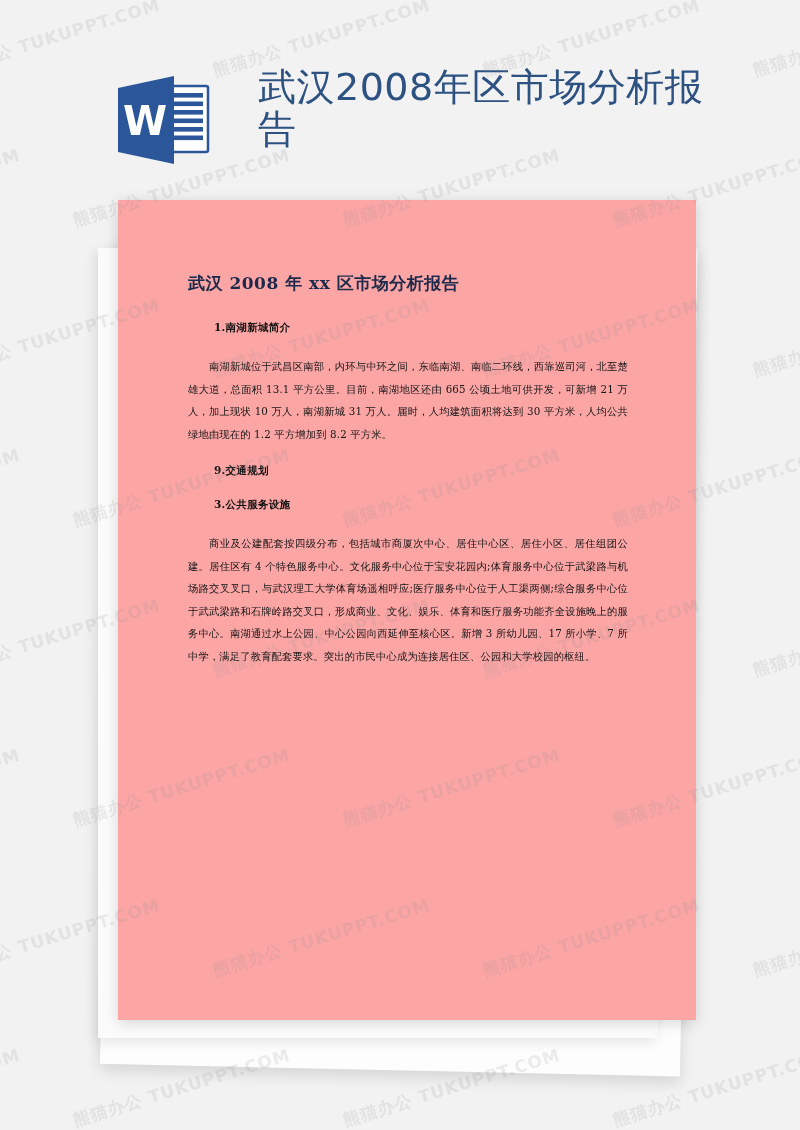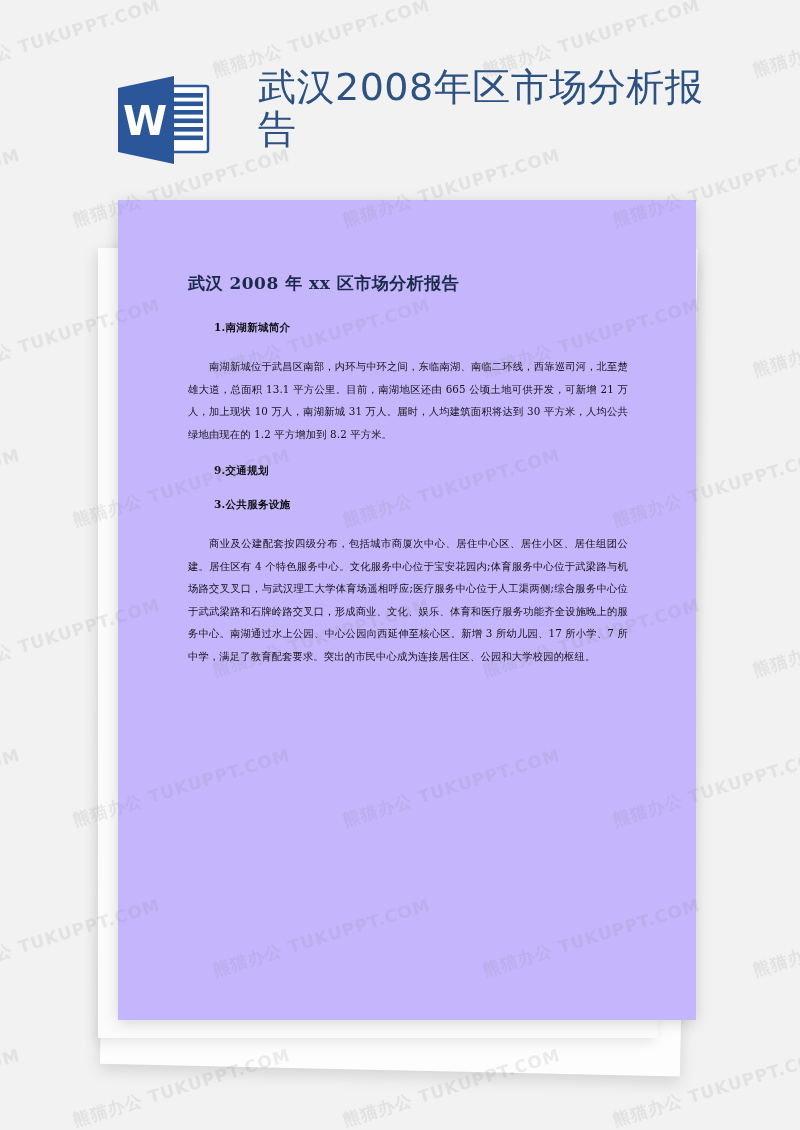--- a/index.html
+++ b/index.html
@@ -94,21 +94,21 @@
     background: #fbfbfb;
     box-shadow: -3px 4px 12px rgba(0,0,0,0.10);
   }
   
   #doc-page {
     position: absolute;
     left: 118px;
     top: 200px;
     width: 578px;
     height: 820px;
-    background: #c4b5fd;
+    background: #fca5a5;
     box-shadow: 0 3px 14px rgba(0,0,0,0.15);
     z-index: 4;
     overflow: hidden;
   }
 
   
   #doc-body {
     position: absolute;
     left: 70px;
     top: 72px;

